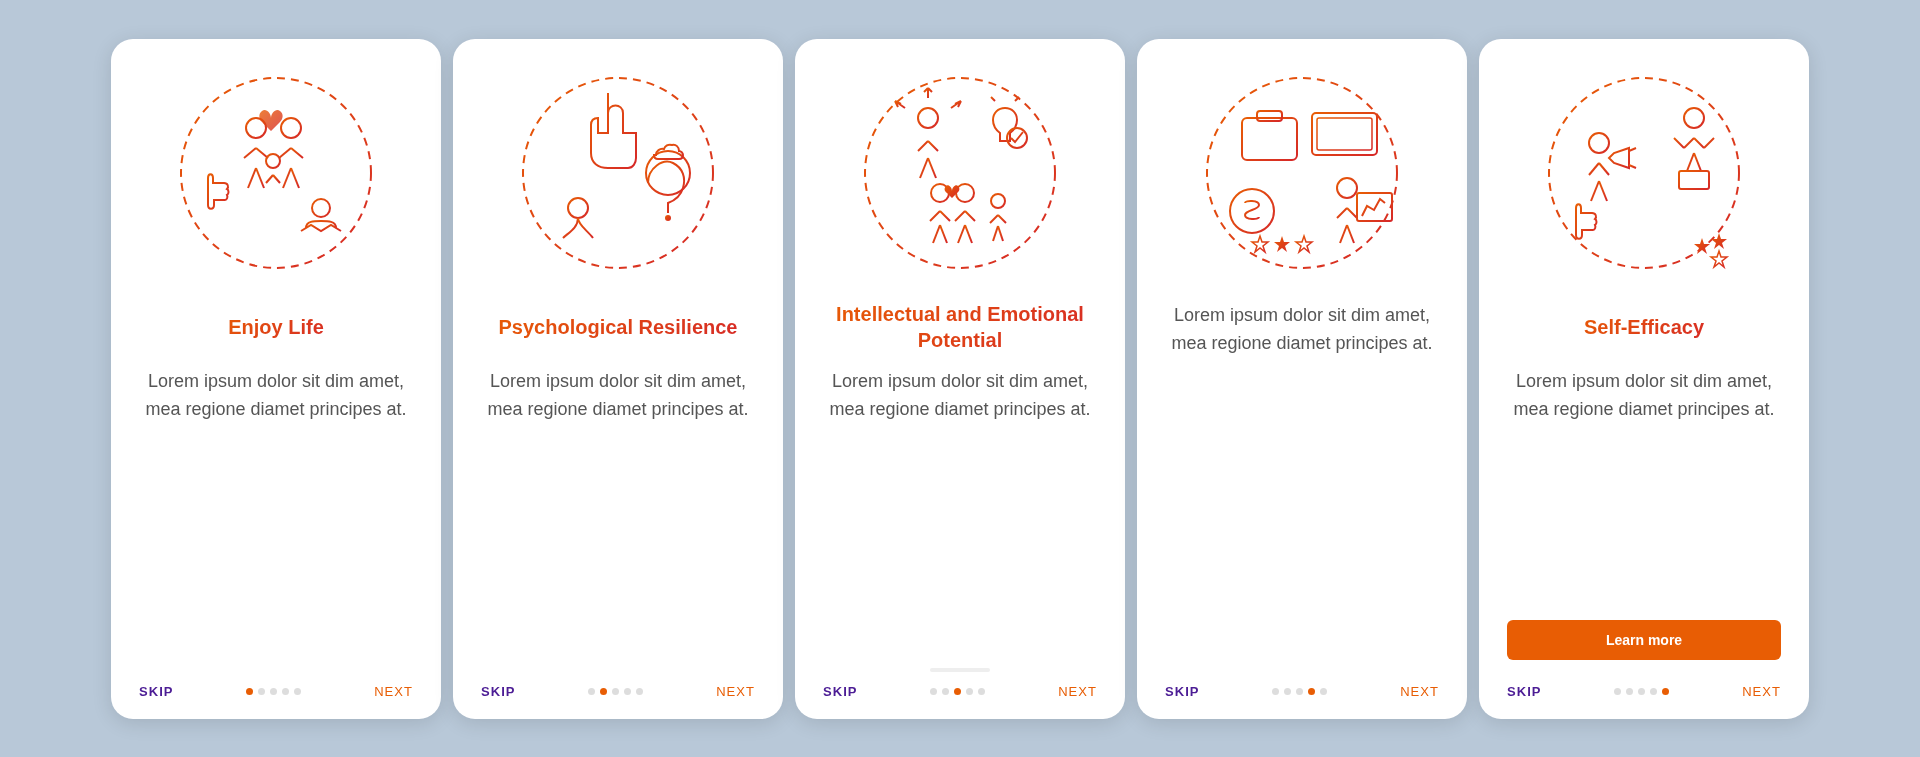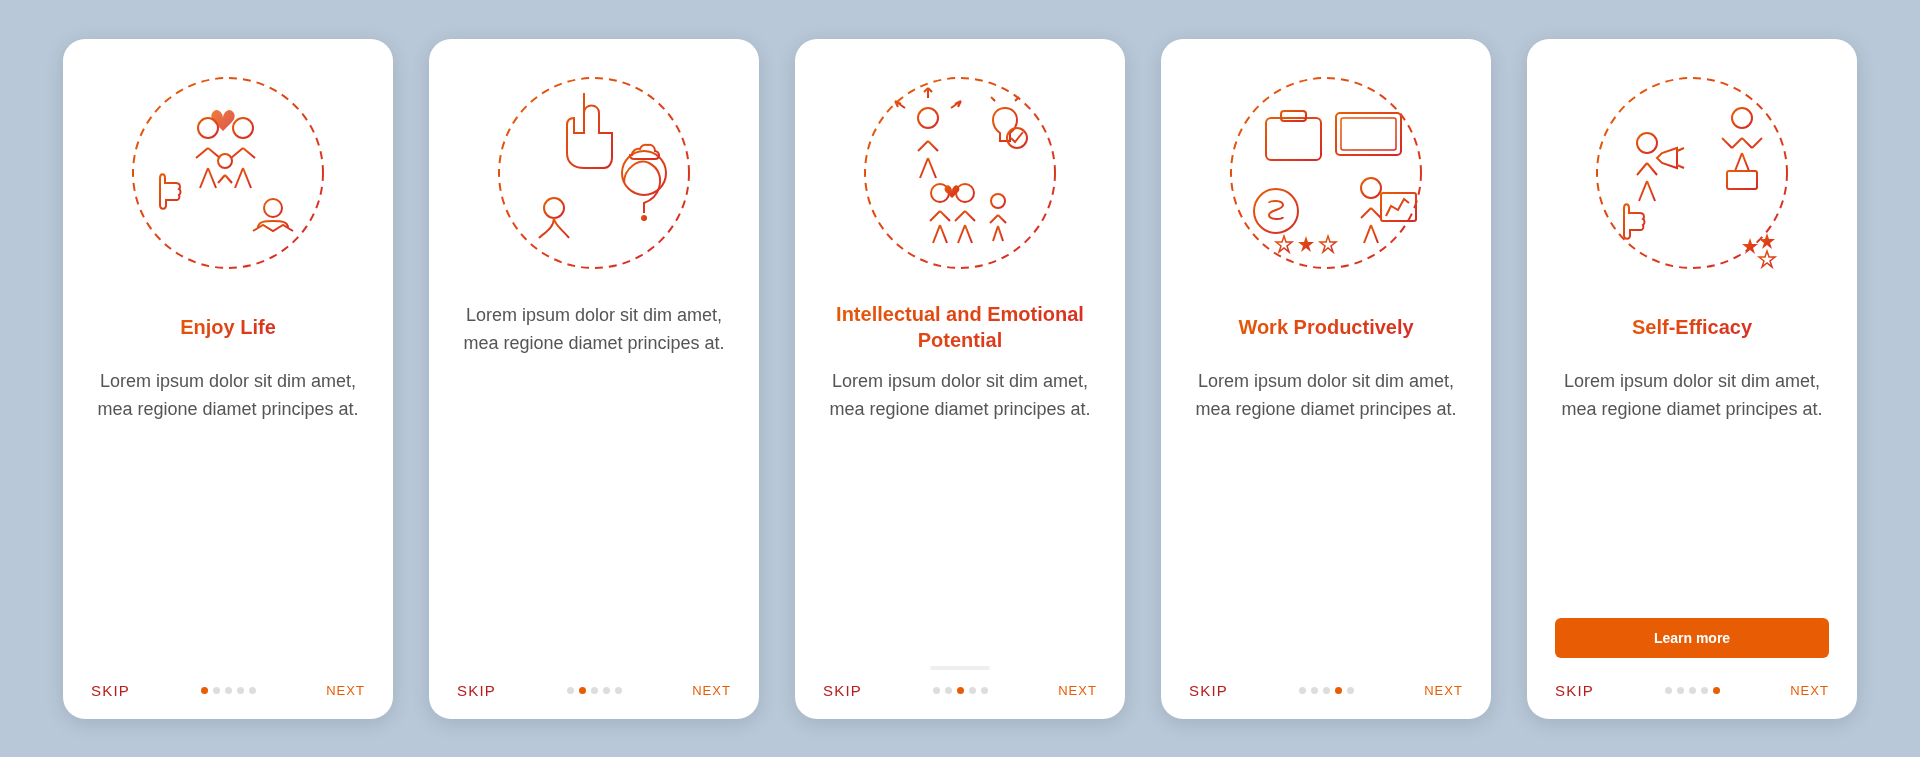--- a/index.html
+++ b/index.html
@@ -10,21 +10,21 @@
       background: #b8c8d8;
       display: flex;
       align-items: center;
       justify-content: center;
       font-family: 'Arial', sans-serif;
       overflow: hidden;
     }
 
     .cards-container {
       display: flex;
-      gap: 36px;
+      gap: 12px;
       align-items: center;
       justify-content: center;
     }
 
     .card {
       background: #ffffff;
       border-radius: 22px;
       width: 330px;
       height: 680px;
       display: flex;
@@ -77,23 +77,23 @@
 
     .card-footer {
       width: 100%;
       display: flex;
       align-items: center;
       justify-content: space-between;
       margin-top: 16px;
     }
 
     .footer-skip {
-      font-size: 15px;
-      font-weight: 400;
-      color: #b91c1c;
+      font-size: 13px;
+      font-weight: 700;
+      color: #4c1d95;
       letter-spacing: 0.08em;
       cursor: pointer;
     }
 
     .footer-next {
       font-size: 13px;
       font-weight: 400;
       color: #e85d04;
       letter-spacing: 0.08em;
       cursor: pointer;
@@ -222,20 +222,21 @@
         <path d="M140 120 C140 105 155 95 165 100 C175 105 178 115 175 125 C173 132 168 137 160 140 L160 150" stroke="url(#g2)" stroke-width="2" fill="none"></path>
         <circle cx="160" cy="110" r="22" fill="none" stroke="url(#g2)" stroke-width="2"></circle>
 
         <line x1="160" y1="103" x2="160" y2="117" stroke="url(#g2)" stroke-width="2.5"></line>
         <line x1="153" y1="110" x2="167" y2="110" stroke="url(#g2)" stroke-width="2.5"></line>
         <circle cx="160" cy="155" r="3" fill="url(#g2)"></circle>
 
         <path d="M148 92 C148 88 152 85 156 86 C157 83 160 81 164 82 C168 81 171 84 171 88 C173 88 175 90 175 92 C175 95 173 96 171 96 L150 96 C148 96 146 95 146 92Z" fill="none" stroke="url(#g2)" stroke-width="2"></path>
       </svg>
     </div>
+    <div class="card-title gradient">Psychological Resilience</div>
     <div class="card-body">Lorem ipsum dolor sit dim amet, mea regione diamet principes at.</div>
     <div style="flex:1"></div>
     <div class="card-footer">
       <span class="footer-skip">SKIP</span>
       <div class="dots">
         <div class="dot"></div>
         <div class="dot active"></div>
         <div class="dot"></div>
         <div class="dot"></div>
         <div class="dot"></div>
@@ -351,21 +352,20 @@
         <line x1="155" y1="145" x2="145" y2="155" stroke="url(#g4)" stroke-width="2"></line>
         <line x1="155" y1="145" x2="165" y2="155" stroke="url(#g4)" stroke-width="2"></line>
         <line x1="155" y1="162" x2="148" y2="180" stroke="url(#g4)" stroke-width="2"></line>
         <line x1="155" y1="162" x2="162" y2="180" stroke="url(#g4)" stroke-width="2"></line>
 
         <rect x="165" y="130" width="35" height="28" rx="2" fill="none" stroke="url(#g4)" stroke-width="2"></rect>
         <polyline points="170,153 175,143 182,147 188,136 193,140" fill="none" stroke="url(#g4)" stroke-width="2"></polyline>
         <line x1="165" y1="158" x2="200" y2="158" stroke="url(#g4)" stroke-width="2"></line>
       </svg>
     </div>
-    <div class="card-title gradient">Work Productively</div>
     <div class="card-body">Lorem ipsum dolor sit dim amet, mea regione diamet principes at.</div>
     <div style="flex:1"></div>
     <div class="card-footer">
       <span class="footer-skip">SKIP</span>
       <div class="dots">
         <div class="dot"></div>
         <div class="dot"></div>
         <div class="dot"></div>
         <div class="dot active"></div>
         <div class="dot"></div>

